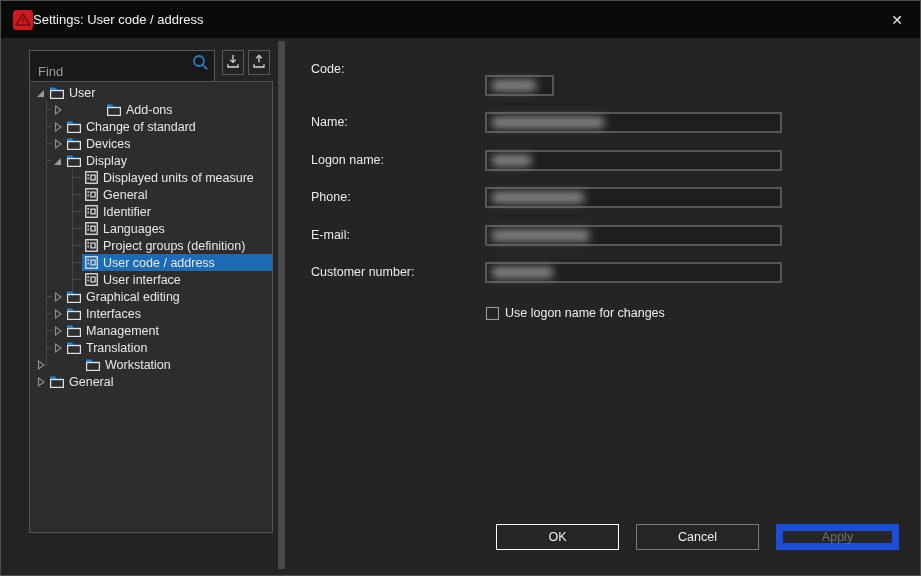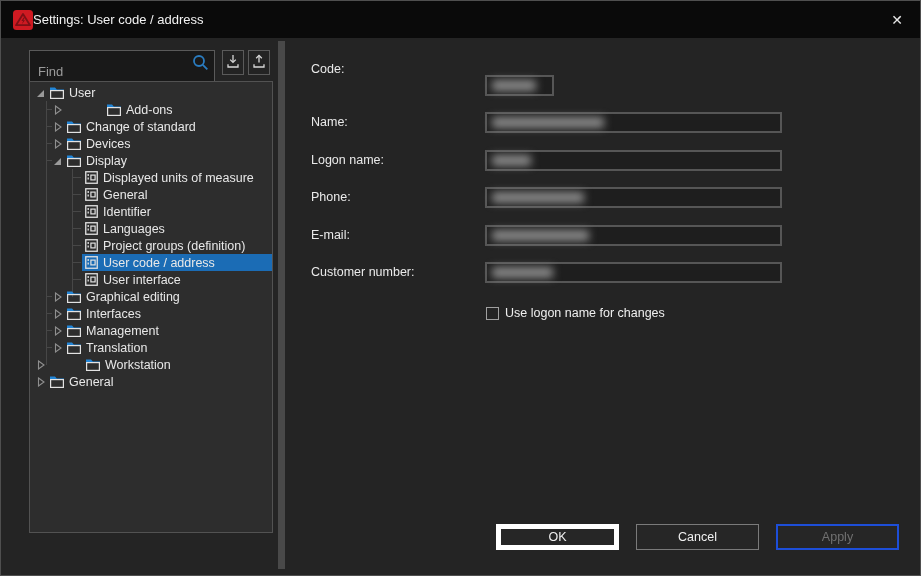--- a/index.html
+++ b/index.html
@@ -37,23 +37,23 @@
   .splitter{position:absolute;left:277px;top:40px;width:7px;height:528px;background:#494949}
   
   .form-label{position:absolute;left:310px;font-size:12.5px;color:#eaeaea}
   .form-input{position:absolute;left:484px;height:21px;background:#1e1e1e;border:2px solid #565656;box-sizing:border-box}
   .redact{position:absolute;left:5px;top:3px;height:11px;border-radius:2px;background:#8a8a8a;filter:blur(4px)}
   .checkbox{position:absolute;left:485px;top:306px;width:13px;height:13px;border:1px solid #a0a0a0;background:transparent;box-sizing:border-box}
   .checkbox-label{position:absolute;left:504px;top:305px;font-size:12.5px;color:#efefef}
   
   .btn{position:absolute;top:523px;width:123px;height:26px;background:#262626;font-size:12.5px;
     display:flex;align-items:center;justify-content:center;color:#f0f0f0;box-sizing:border-box}
-  #btn-ok{left:495px;border:5px solid #ffffff}
+  #btn-ok{left:495px;border:1px solid #ffffff}
   #btn-cancel{left:635px;border:1px solid #7a7a7a}
-  #btn-apply{left:775px;border:2px solid #1d4ed8;color:#707070}
+  #btn-apply{left:775px;border:7px solid #1d4ed8;color:#707070}
 </style>
 </head>
 <body>
 
 <div class="titlebar">
   <span class="logo">
     <svg width="20" height="20" viewBox="0 0 20 20">
       <rect width="20" height="20" rx="3.5" style="fill:var(--logo-red)"></rect>
       <path d="M10 4 L17 15.2 H3 Z" fill="none" style="stroke:var(--logo-dark)" stroke-width="1.8" stroke-linejoin="round"></path>
       <path d="M10.6 7.6 L8.4 11 h1.7 l-1.1 3 3-3.8 h-1.7 l1.5-2.6 z" style="fill:var(--logo-dark)"></path>

